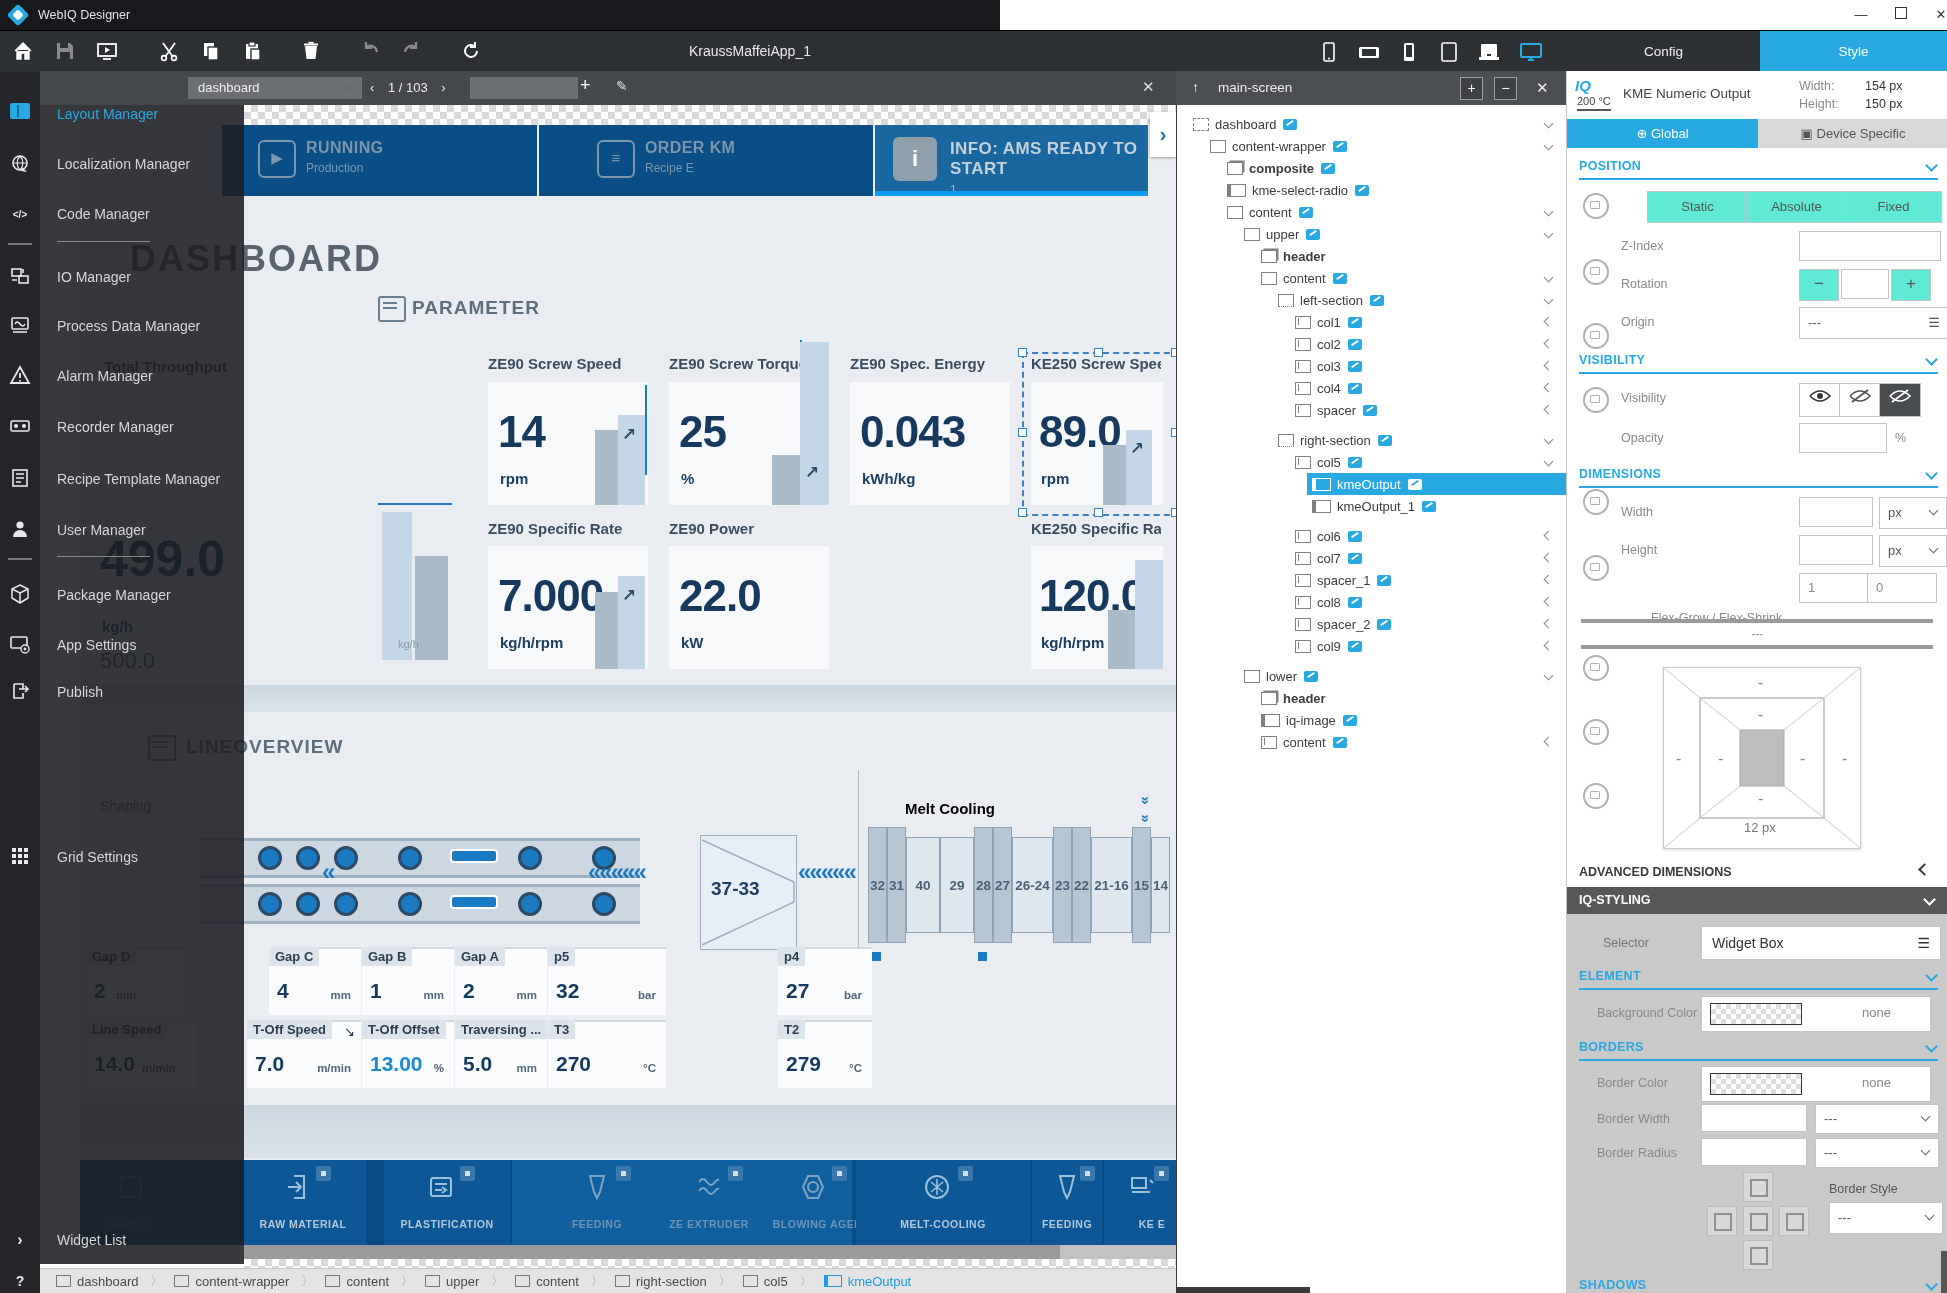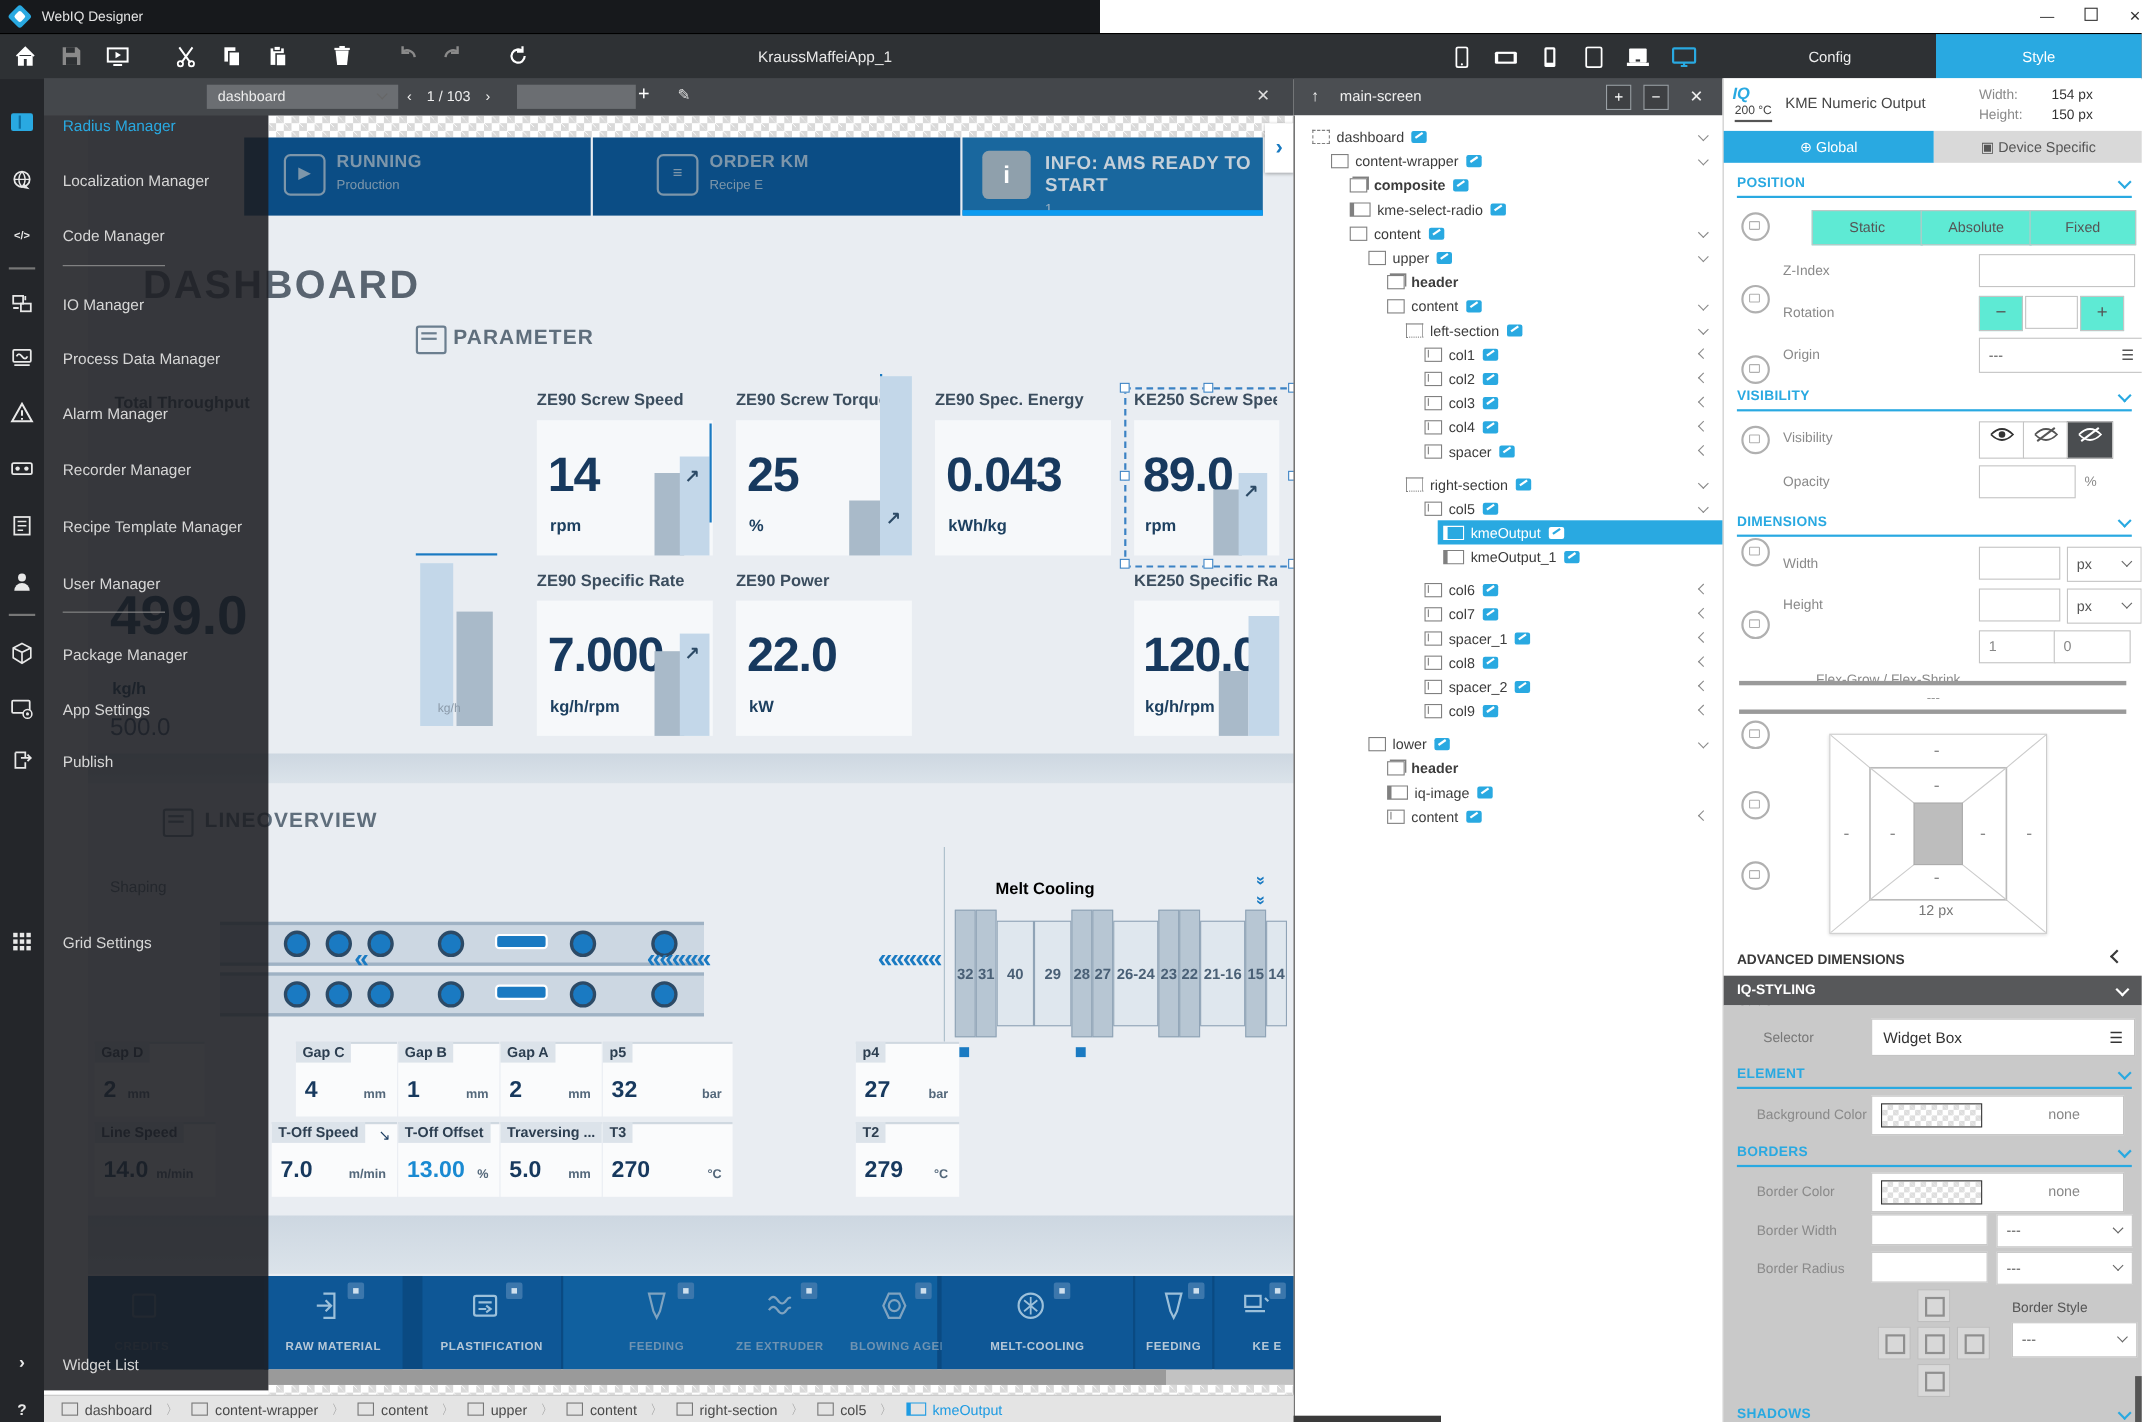--- a/index.html
+++ b/index.html
@@ -317,20 +317,26 @@
     <div class="abs roller" style="left:58px;"></div>
       <div class="abs roller" style="left:96px;"></div>
     <div class="abs roller" style="left:134px;"></div>
       <div class="abs roller" style="left:198px;"></div>
     <div class="abs pill" style="left:250px;"></div>
     <div class="abs roller" style="left:318px;"></div>
       <div class="abs roller" style="left:392px;"></div>
   </div>
   <div class="abs chevs" style="left:322px;top:858px;">«</div>
   <div class="abs chevs" style="left:588px;top:858px;">«««««</div>
+  <div id="funnel" class="abs">
+    <svg class="abs" style="left:0;top:0;" width="95" height="113">
+      <path d="M1,4 L93,46 M1,109 L93,66 M93,46 L93,66" stroke="#9db0c2" stroke-width="1.5" fill="none"></path>
+    </svg>
+    <div class="abs" id="funnel-label">37-33</div>
+  </div>
   <div class="abs chevs" style="left:798px;top:858px;">«««««</div>
   <div id="mc-line" class="abs"></div>
   <div id="melt-cooling" class="abs">Melt Cooling</div>
   <div id="segments" class="abs">
 
   <div class="seg dark sm">
         <span>32</span>
       </div>
       <div class="seg dark sm">
         <span>31</span>
@@ -519,21 +525,21 @@
       <div class="navbadge" style="left:50px;"></div>
       <div class="navlbl">KE E</div>
     </div>
   </div>
   <div id="hscroll" class="abs">
       <div id="hthumb" class="abs"></div>
     </div>
 
   <div id="flyout" class="abs"></div>
   <div class="abs" style="left:40px;top:71px;width:204px;height:1193px;">
-    <div class="mi active" style="top:35px;">Radius Manager</div>
+    <div class="mi active" style="top:35px;">Layout Manager</div>
     <div class="mi" style="top:85px;">Localization Manager</div>
     <div class="mi" style="top:135px;">Code Manager</div>
     <div class="midiv" style="top:170px;"></div>
     <div class="mi" style="top:198px;">IO Manager</div>
     <div class="mi" style="top:247px;">Process Data Manager</div>
     <div class="mi" style="top:297px;">Alarm Manager</div>
     <div class="mi" style="top:348px;">Recorder Manager</div>
     <div class="mi" style="top:400px;">Recipe Template Manager</div>
     <div class="mi" style="top:451px;">User Manager</div>
     <div class="midiv" style="top:485px;"></div>

